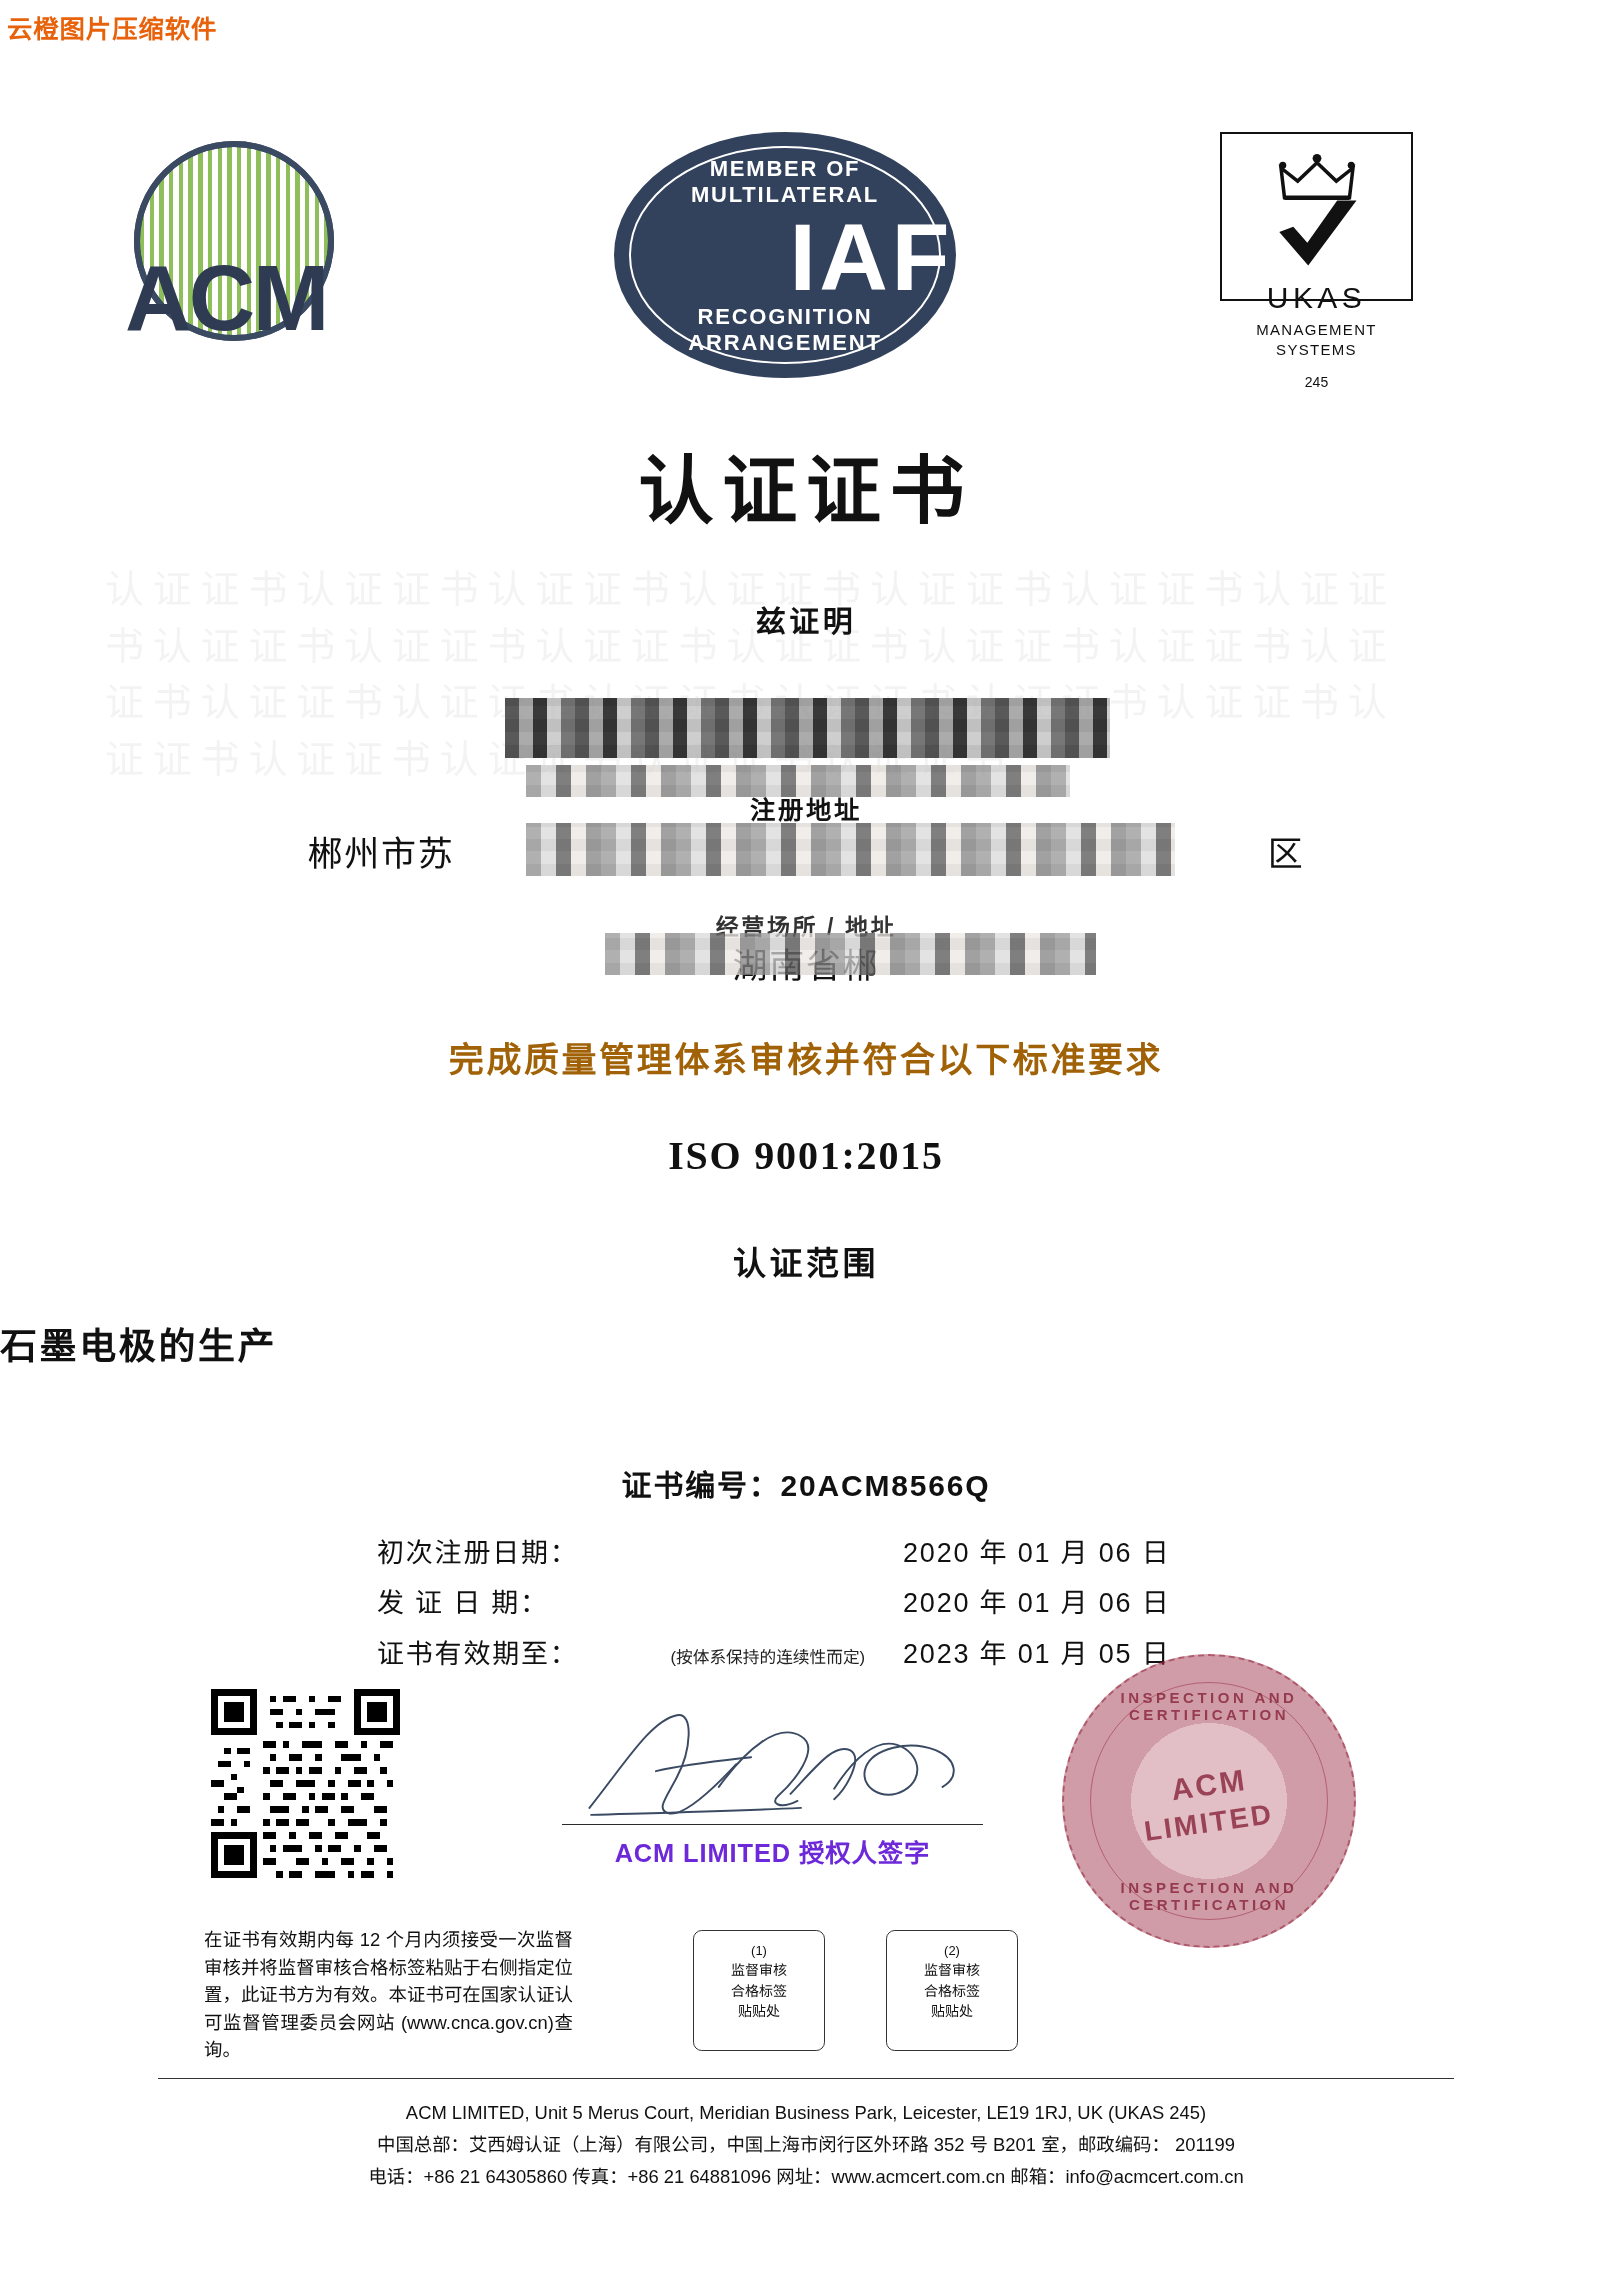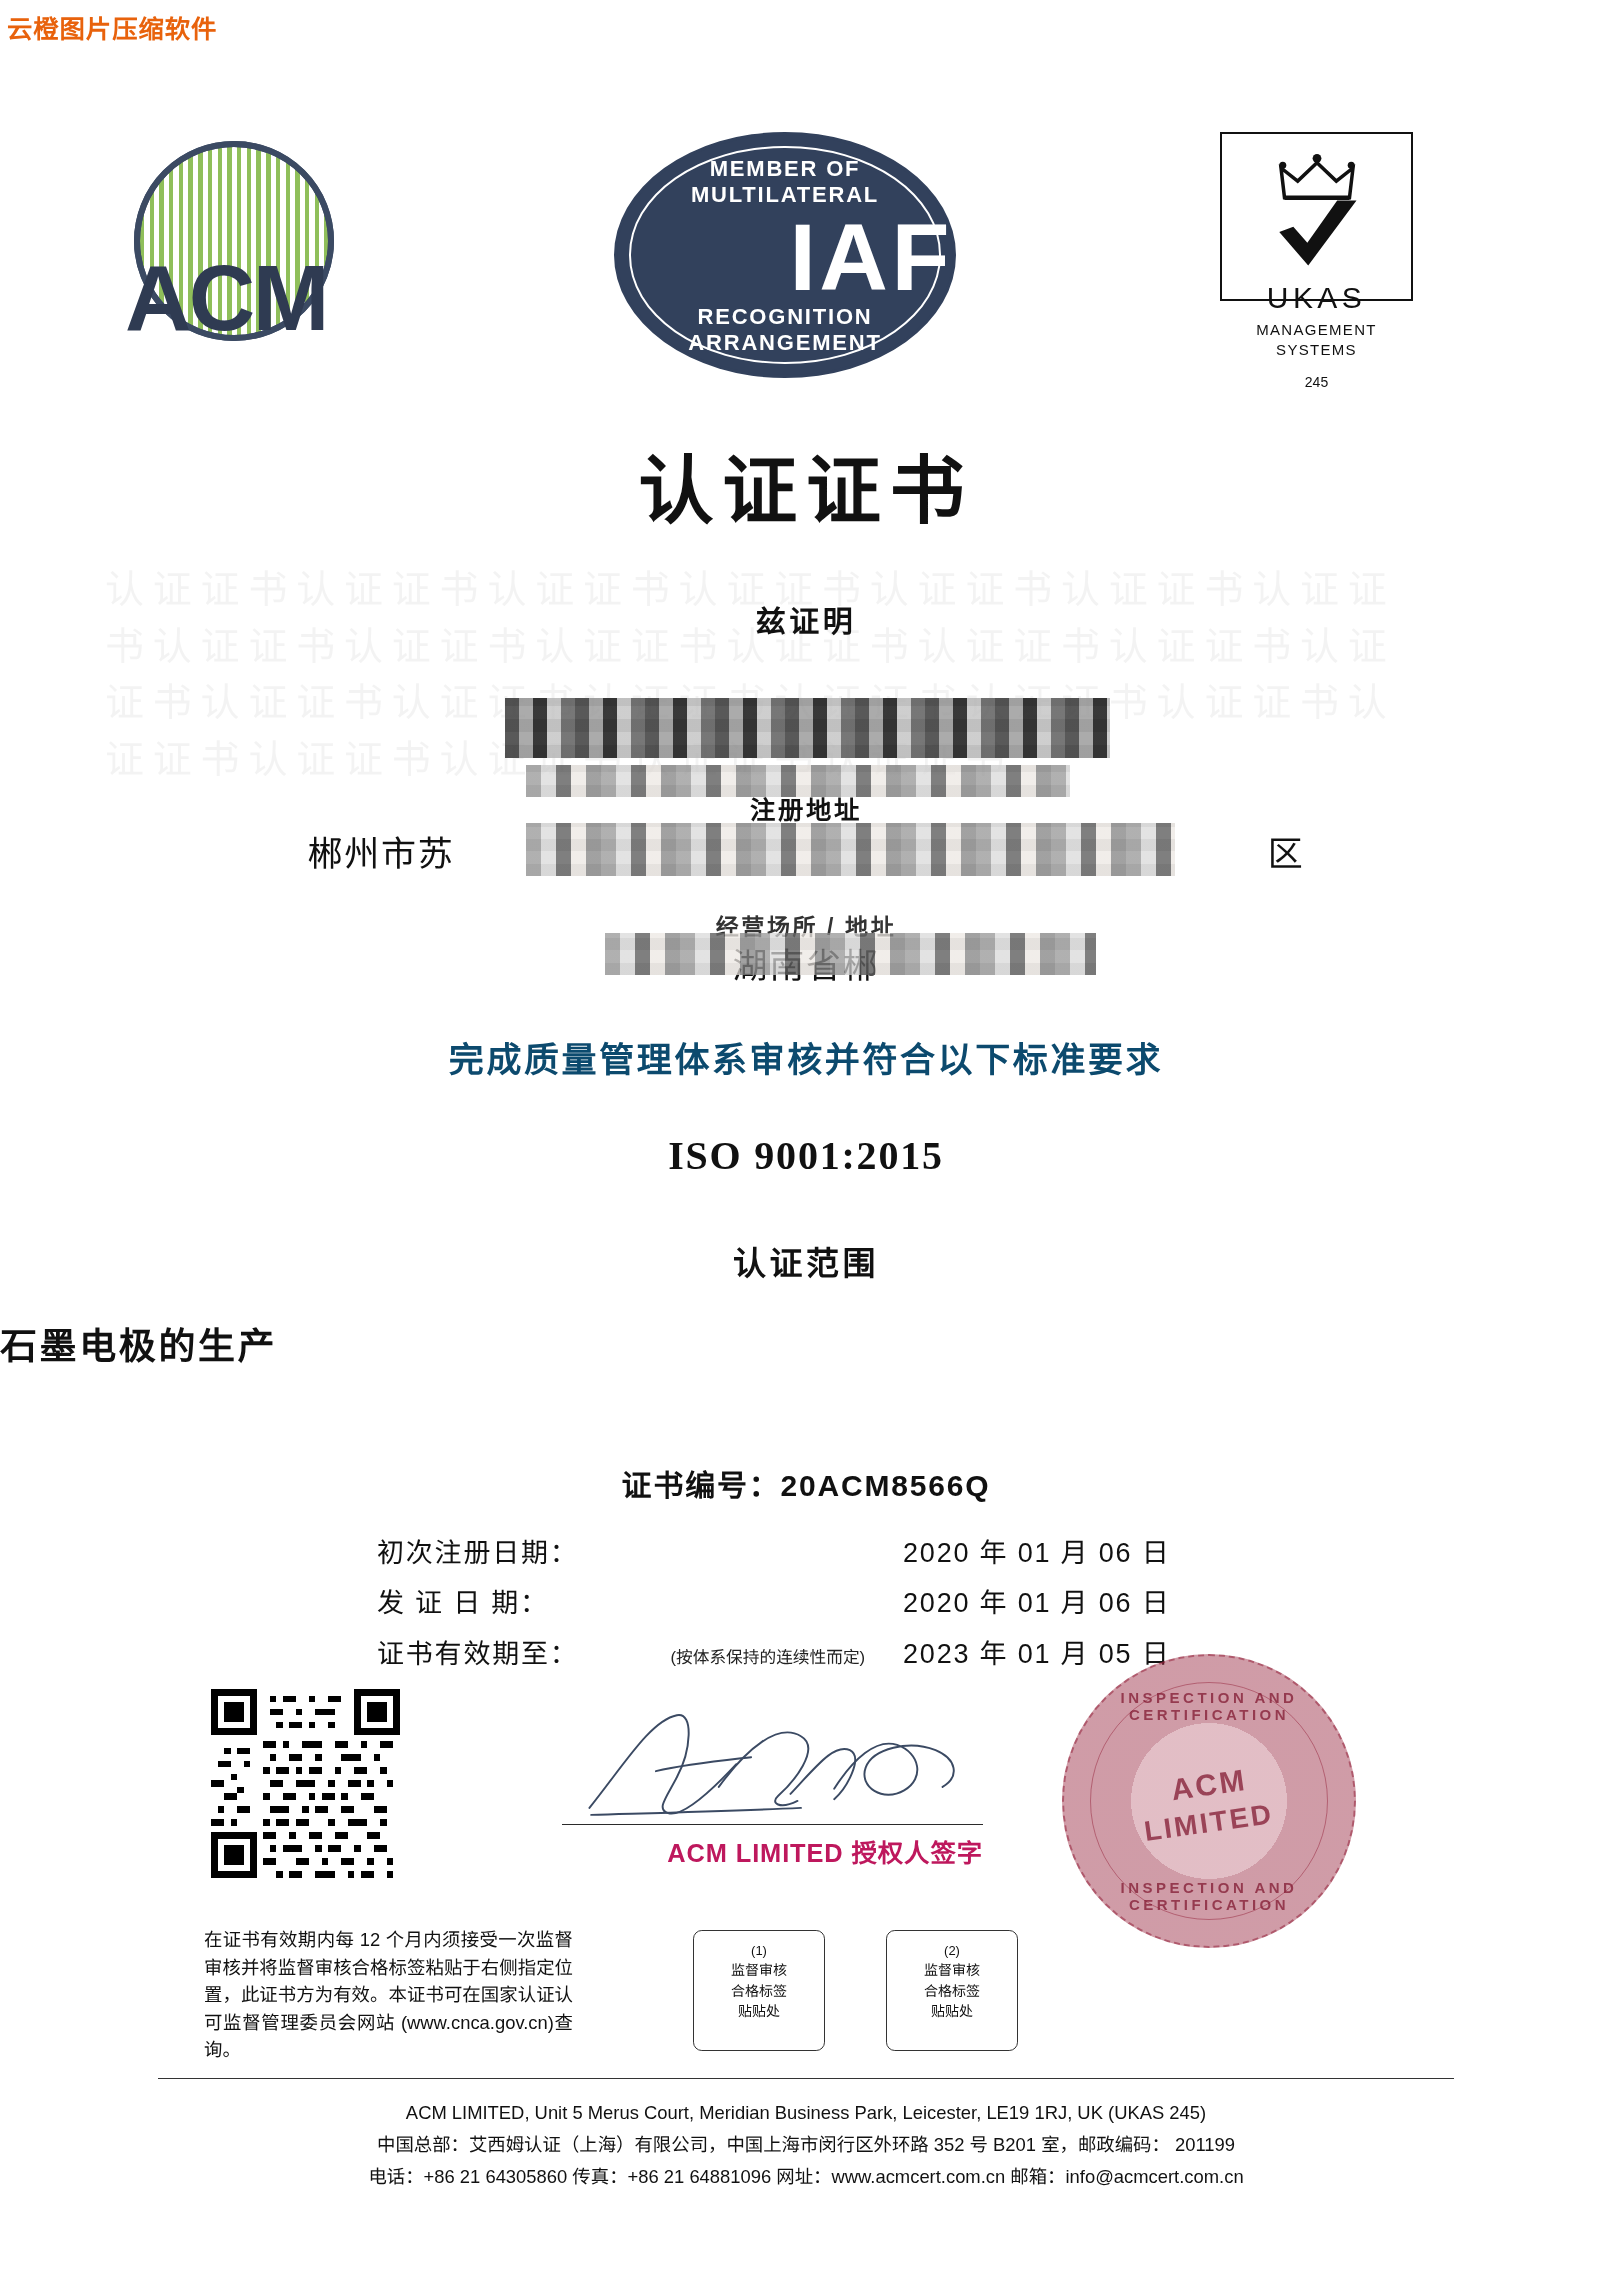--- a/index.html
+++ b/index.html
@@ -135,21 +135,21 @@
     position:absolute;left:0;right:0;top:908px;text-align:center;
     font-size:23px;font-weight:bold;letter-spacing:2.6px;color:#333;
   }
   .site-line{
     position:absolute;left:0;right:0;top:937px;text-align:center;
     font-size:35px;letter-spacing:1.8px;color:#111;white-space:nowrap;
   }
 
   .statement{
     position:absolute;left:0;right:0;top:1031px;text-align:center;
-    font-size:35px;font-weight:bold;letter-spacing:2.6px;color:#0c4a6e;
+    font-size:35px;font-weight:bold;letter-spacing:2.6px;color:#a16207;
   }
   .standard{
     position:absolute;left:0;right:0;top:1132px;text-align:center;
     font-size:40px;font-weight:bold;letter-spacing:1.8px;color:#111;
     font-family:"Liberation Serif",serif;
   }
   .scope-label{
     position:absolute;left:0;right:0;top:1237px;text-align:center;
     font-size:33px;font-weight:bold;letter-spacing:3.5px;color:#111;
   }
@@ -176,22 +176,22 @@
   
   .qr{
     position:absolute;left:211px;top:1689px;width:189px;height:189px;
     background:#fff;
   }
 
   
   .sign-area{position:absolute;left:562px;top:1694px;width:421px;height:184px;}
   .sign-line{position:absolute;left:0;right:0;top:130px;border-bottom:1.8px solid #2b2b2b;}
   .sign-caption{
-    position:absolute;left:0;right:0;top:139px;text-align:right;
-    font-size:25.4px;font-weight:bold;color:#be185d;letter-spacing:0.9px;
+    position:absolute;left:0;right:0;top:139px;text-align:center;
+    font-size:25.4px;font-weight:bold;color:#6d28d9;letter-spacing:0.9px;
   }
   .scribble{position:absolute;left:8.8px;top:8.8px;width:404px;height:118px;}
 
   
   .seal{
     position:absolute;left:1062px;top:1654px;width:290px;height:290px;
     border-radius:50%;
     background:radial-gradient(circle at 50% 50%, rgba(160,40,65,.30) 0 38%, rgba(150,35,60,.45) 38% 72%, rgba(150,35,60,.33) 72% 100%);
     border:2.6px dashed rgba(150,35,60,.55);
     color:rgba(130,25,50,.75);

